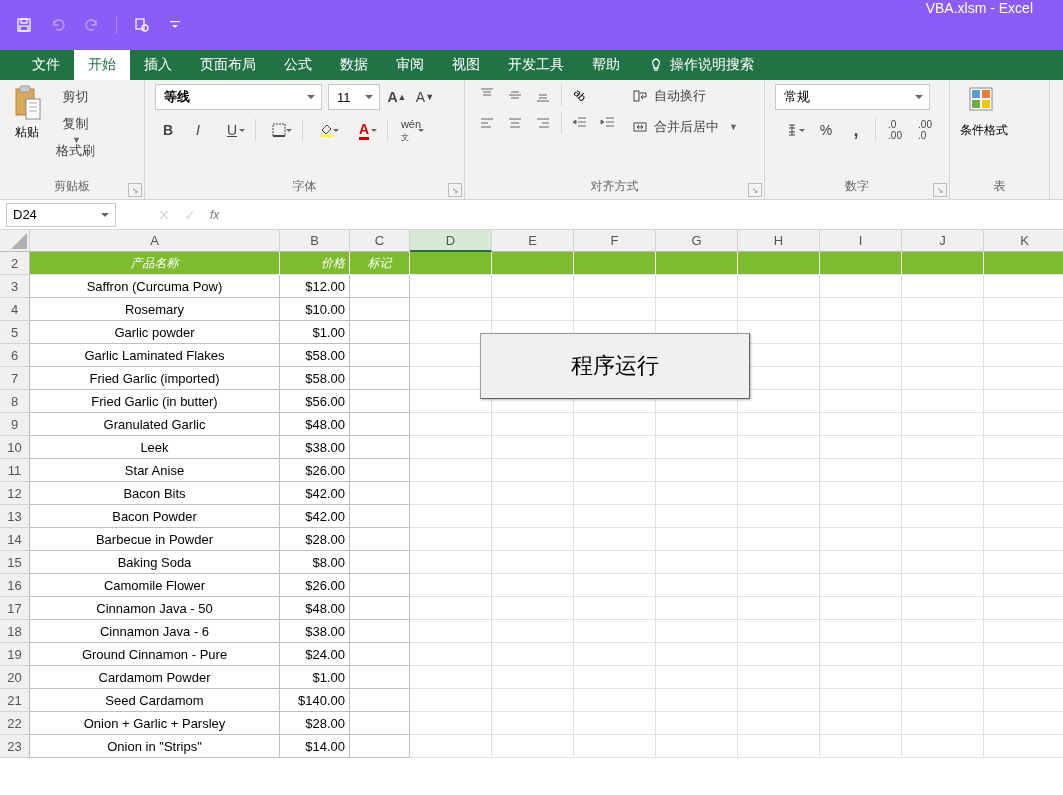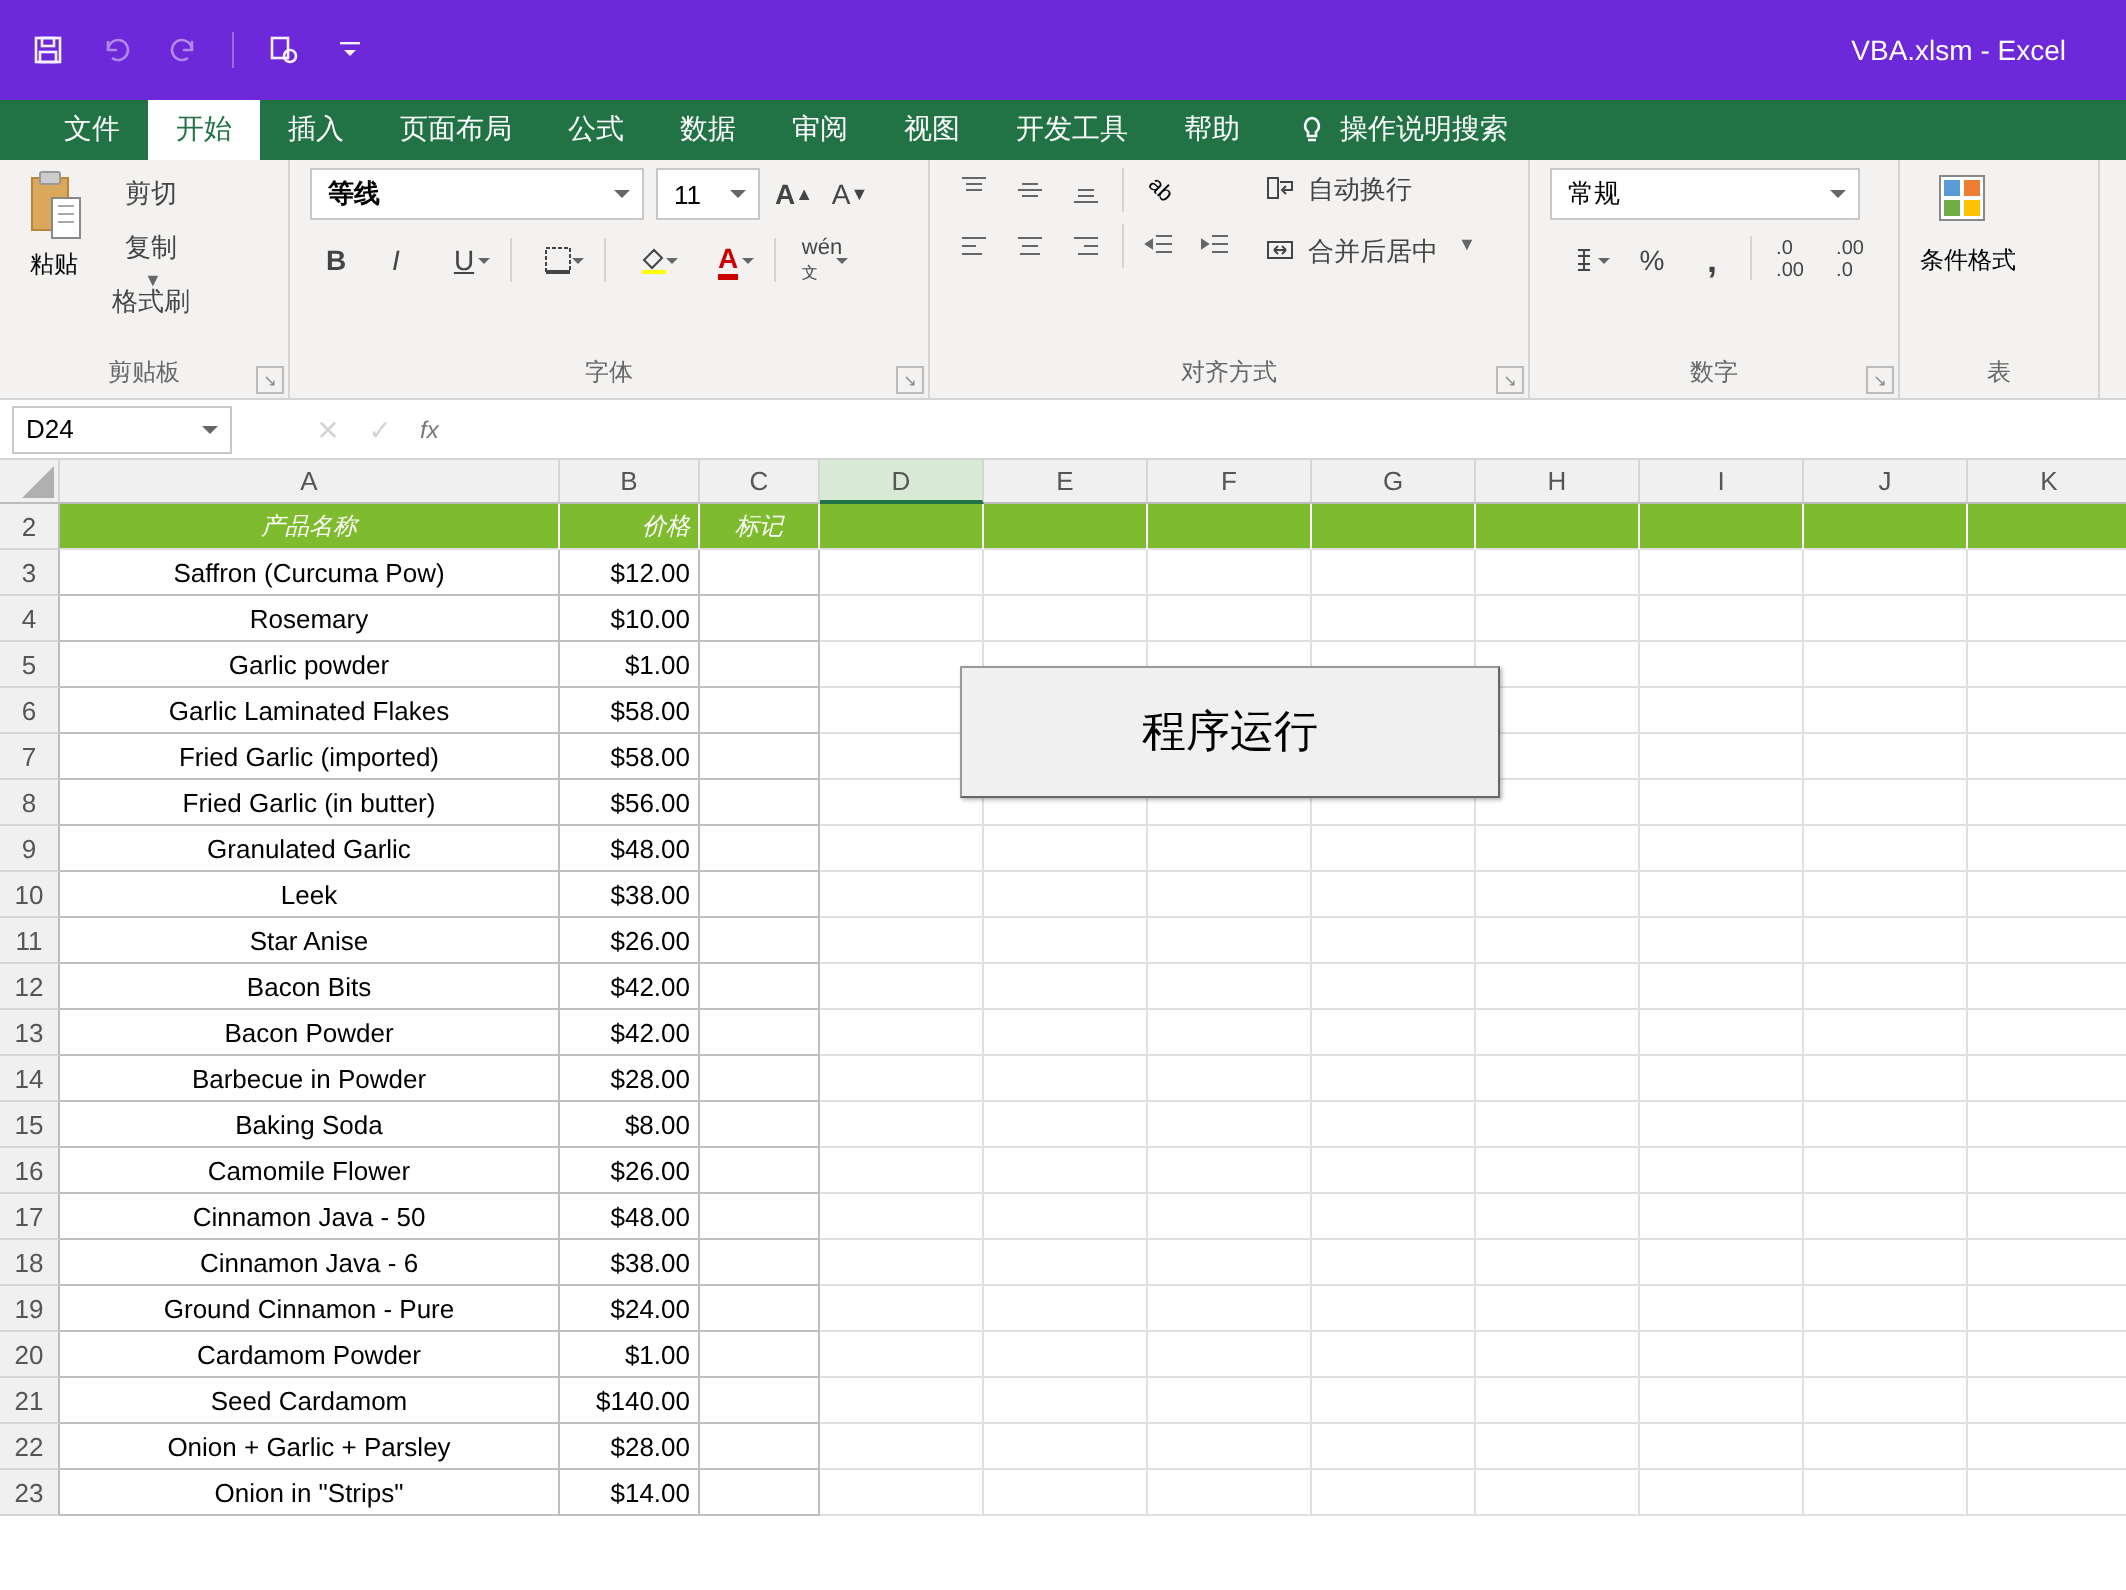--- a/index.html
+++ b/index.html
@@ -1,18 +1,18 @@
 <!DOCTYPE html>
 <html><head>
 <meta charset="utf-8">
 <style>
 * { box-sizing: border-box; margin: 0; padding: 0; font-family: "Microsoft YaHei", "Segoe UI", sans-serif; }
 body { background: #fff; width: 1063px; height: 795px; overflow: hidden; user-select: none; }
 
-.titlebar { height: 50px; background: #6d28d9; color: #fff; display: flex; align-items: center; padding: 0 10px; position: relative; }
+.titlebar { height: 50px; background: #8b5cf6; color: #fff; display: flex; padding: 0 10px; position: relative; }
 .qat { display: flex; align-items: center; gap: 6px; }
 .qat-item { width: 28px; height: 28px; display: flex; align-items: center; justify-content: center; color: #fff; opacity: 0.95; }
 .qat-item.disabled { opacity: 0.45; }
 .qat-item svg { width: 16px; height: 16px; }
 .qat-sep { width: 1px; height: 18px; background: rgba(255,255,255,0.3); margin: 0 4px; }
 .title-center { position: absolute; left: 50%; transform: translateX(-50%); right: auto; font-size: 14px; white-space: nowrap; }
 .title-center { left: auto; right: 30px; transform: none; }
 
 .tabs { height: 30px; background: #217346; display: flex; align-items: flex-end; padding-left: 18px; }
 .tab { color: #fff; font-size: 14px; padding: 6px 14px; cursor: pointer; }
@@ -41,21 +41,21 @@
 .font-row2 { display:flex; gap:4px; align-items:center; margin-top:8px; }
 .fb { width:26px; height:24px; display:flex; align-items:center; justify-content:center; font-size:14px; color:#444; border:1px solid transparent; }
 .fb.drop { width:34px; position:relative; }
 .fb.drop::after { content:""; position:absolute; right:3px; top:50%; margin-top:-1px; border:3px solid transparent; border-top-color:#666; }
 .sep { width:1px; height:22px; background:#d4d4d4; margin:0 2px; }
 
 .align-col { display:flex; flex-direction:column; gap:6px; }
 .align-row { display:flex; gap:4px; }
 .ab { width:24px; height:22px; display:flex; align-items:center; justify-content:center; }
 .align-wrap { display:flex; flex-direction:column; gap:8px; font-size:13px; color:#444; }
-.align-wrap .row { display:flex; gap:6px; padding:2px 4px; }
+.align-wrap .row { display:flex; align-items:center; gap:6px; padding:2px 4px; }
 
 .num-row1 { display:flex; }
 .num-select { border:1px solid #c8c8c8; background:#fff; height:26px; width:155px; padding:0 20px 0 8px; font-size:13px; display:flex; align-items:center; position:relative; }
 .num-select::after { content:""; position:absolute; right:6px; top:50%; margin-top:-2px; border:4px solid transparent; border-top-color:#666; }
 .num-row2 { display:flex; gap:4px; margin-top:8px; }
 
 .style-big { display:flex; flex-direction:column; align-items:center; gap:2px; }
 .style-big .ico { width:36px; height:36px; }
 .style-big .lbl { font-size:12px; }
 

